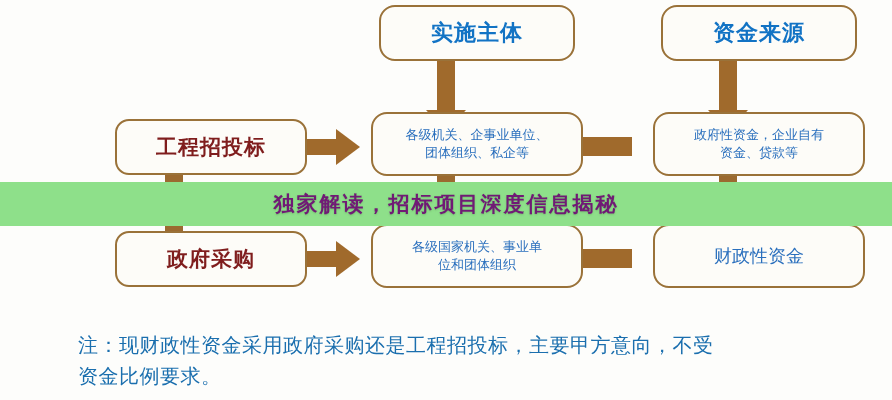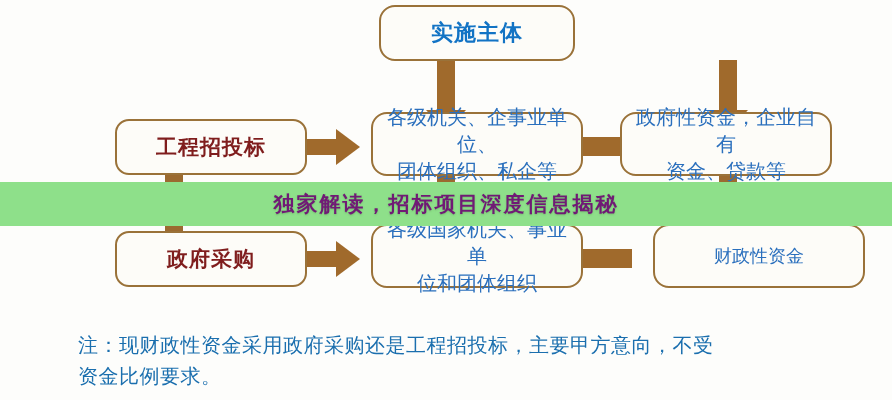--- a/index.html
+++ b/index.html
@@ -54,21 +54,21 @@
     font-weight: bold;
     color: #7f1d1d;
     letter-spacing: 1px;
   }
 
   
   .box.detail {
     border-radius: 16px;
   }
   .box.detail .txt {
-    font-size: 20px;
+    font-size: 13px;
     font-weight: normal;
     color: #2a6fbd;
     line-height: 1.35;
     padding: 0 6px;
   }
   .box.detail.single .txt {
     font-size: 18px;
   }
 
   
@@ -206,31 +206,34 @@
   <div class="bar-h" style="left:548px; top:249px; width:84px; height:19px;"></div>
 
   <div class="conn vshaft" style="left:437px; top:170px; width:18px; height:62px;"></div>
   <div class="conn vshaft" style="left:719px; top:170px; width:18px; height:62px;"></div>
   <div class="conn vshaft" style="left:165px; top:170px; width:18px; height:62px;"></div>
 
   <div class="box header" style="left:352px; top:5px; width:196px; height:56px;">
     <span class="txt">实施主体</span>
   </div>
 
+  <div class="box header" style="left:634px; top:5px; width:196px; height:56px;">
+    <span class="txt">资金来源</span>
+  </div>
 
   <div class="box label" style="left:88px; top:119px; width:192px; height:56px;">
     <span class="txt">工程招投标</span>
   </div>
 
   <div class="box detail" style="left:344px; top:112px; width:212px; height:64px;">
     <span class="txt">各级机关、企事业单位、
 团体组织、私企等</span>
   </div>
 
-  <div class="box detail" style="left:593px; top:112px; width:212px; height:64px;">
+  <div class="box detail" style="left:626px; top:112px; width:212px; height:64px;">
     <span class="txt">政府性资金，企业自有
 资金、贷款等</span>
   </div>
 
   <div class="box label" style="left:88px; top:231px; width:192px; height:56px;">
     <span class="txt">政府采购</span>
   </div>
 
   <div class="box detail single" style="left:626px; top:224px; width:212px; height:64px;">
     <span class="txt">财政性资金</span>

